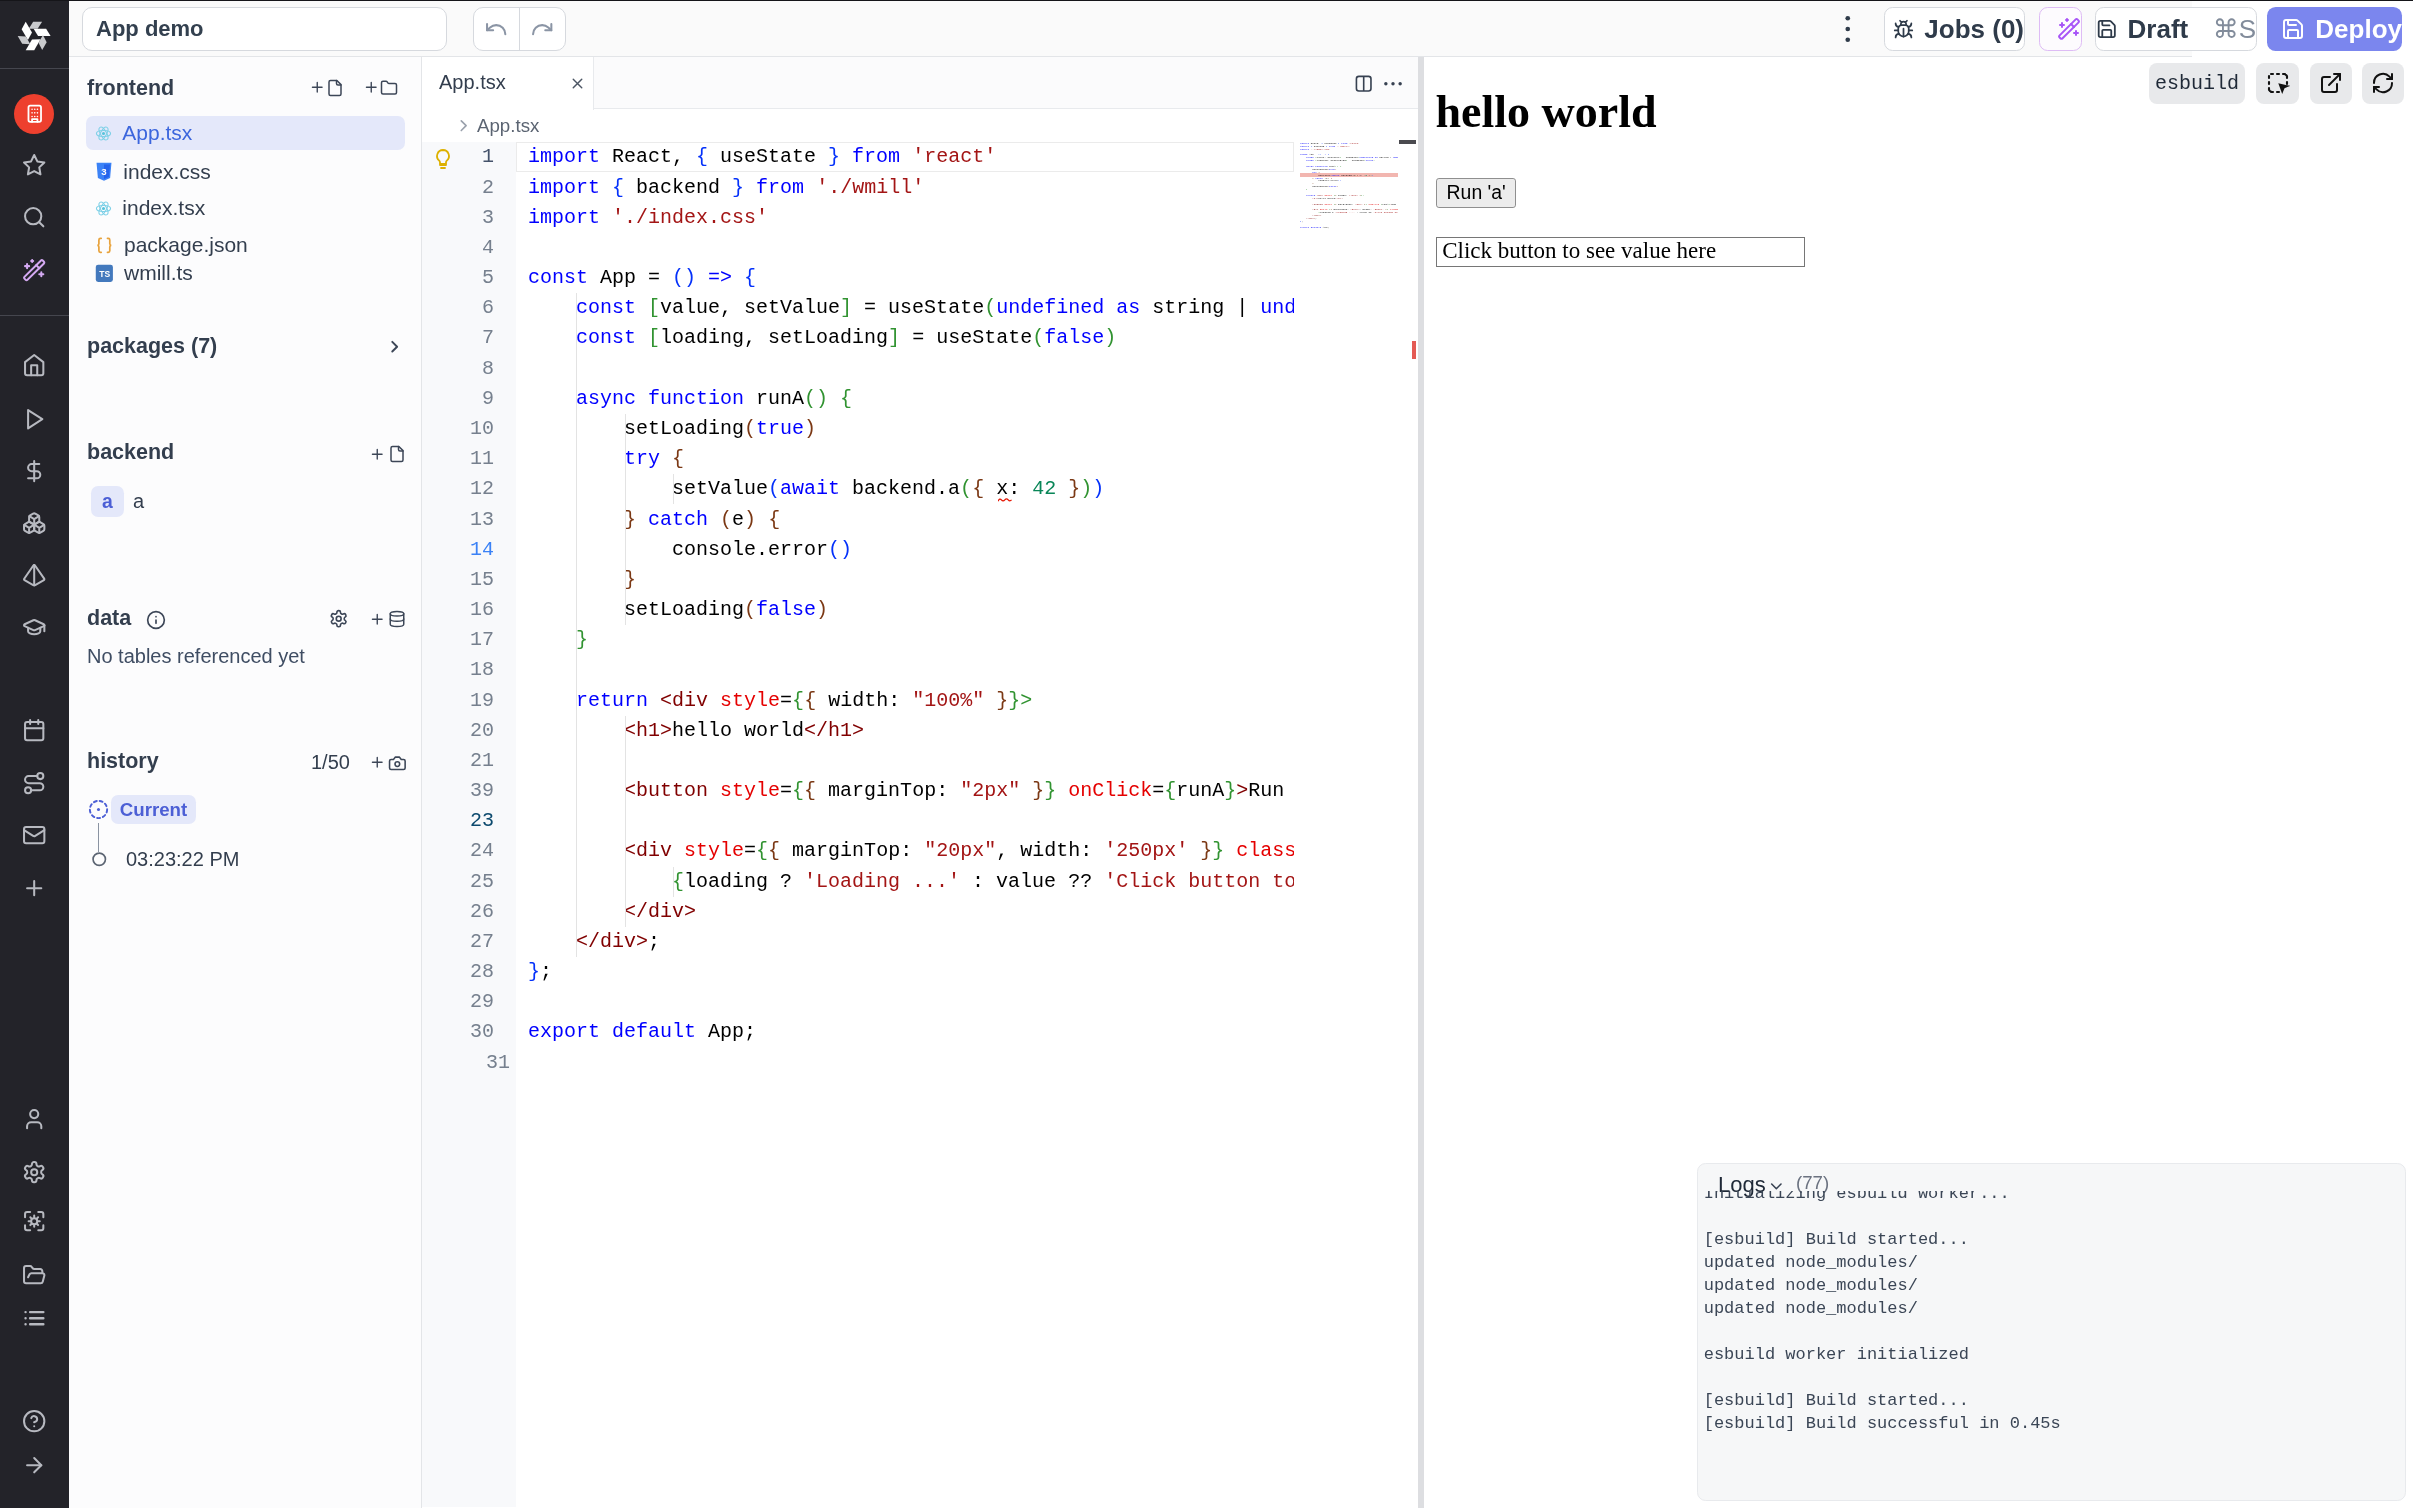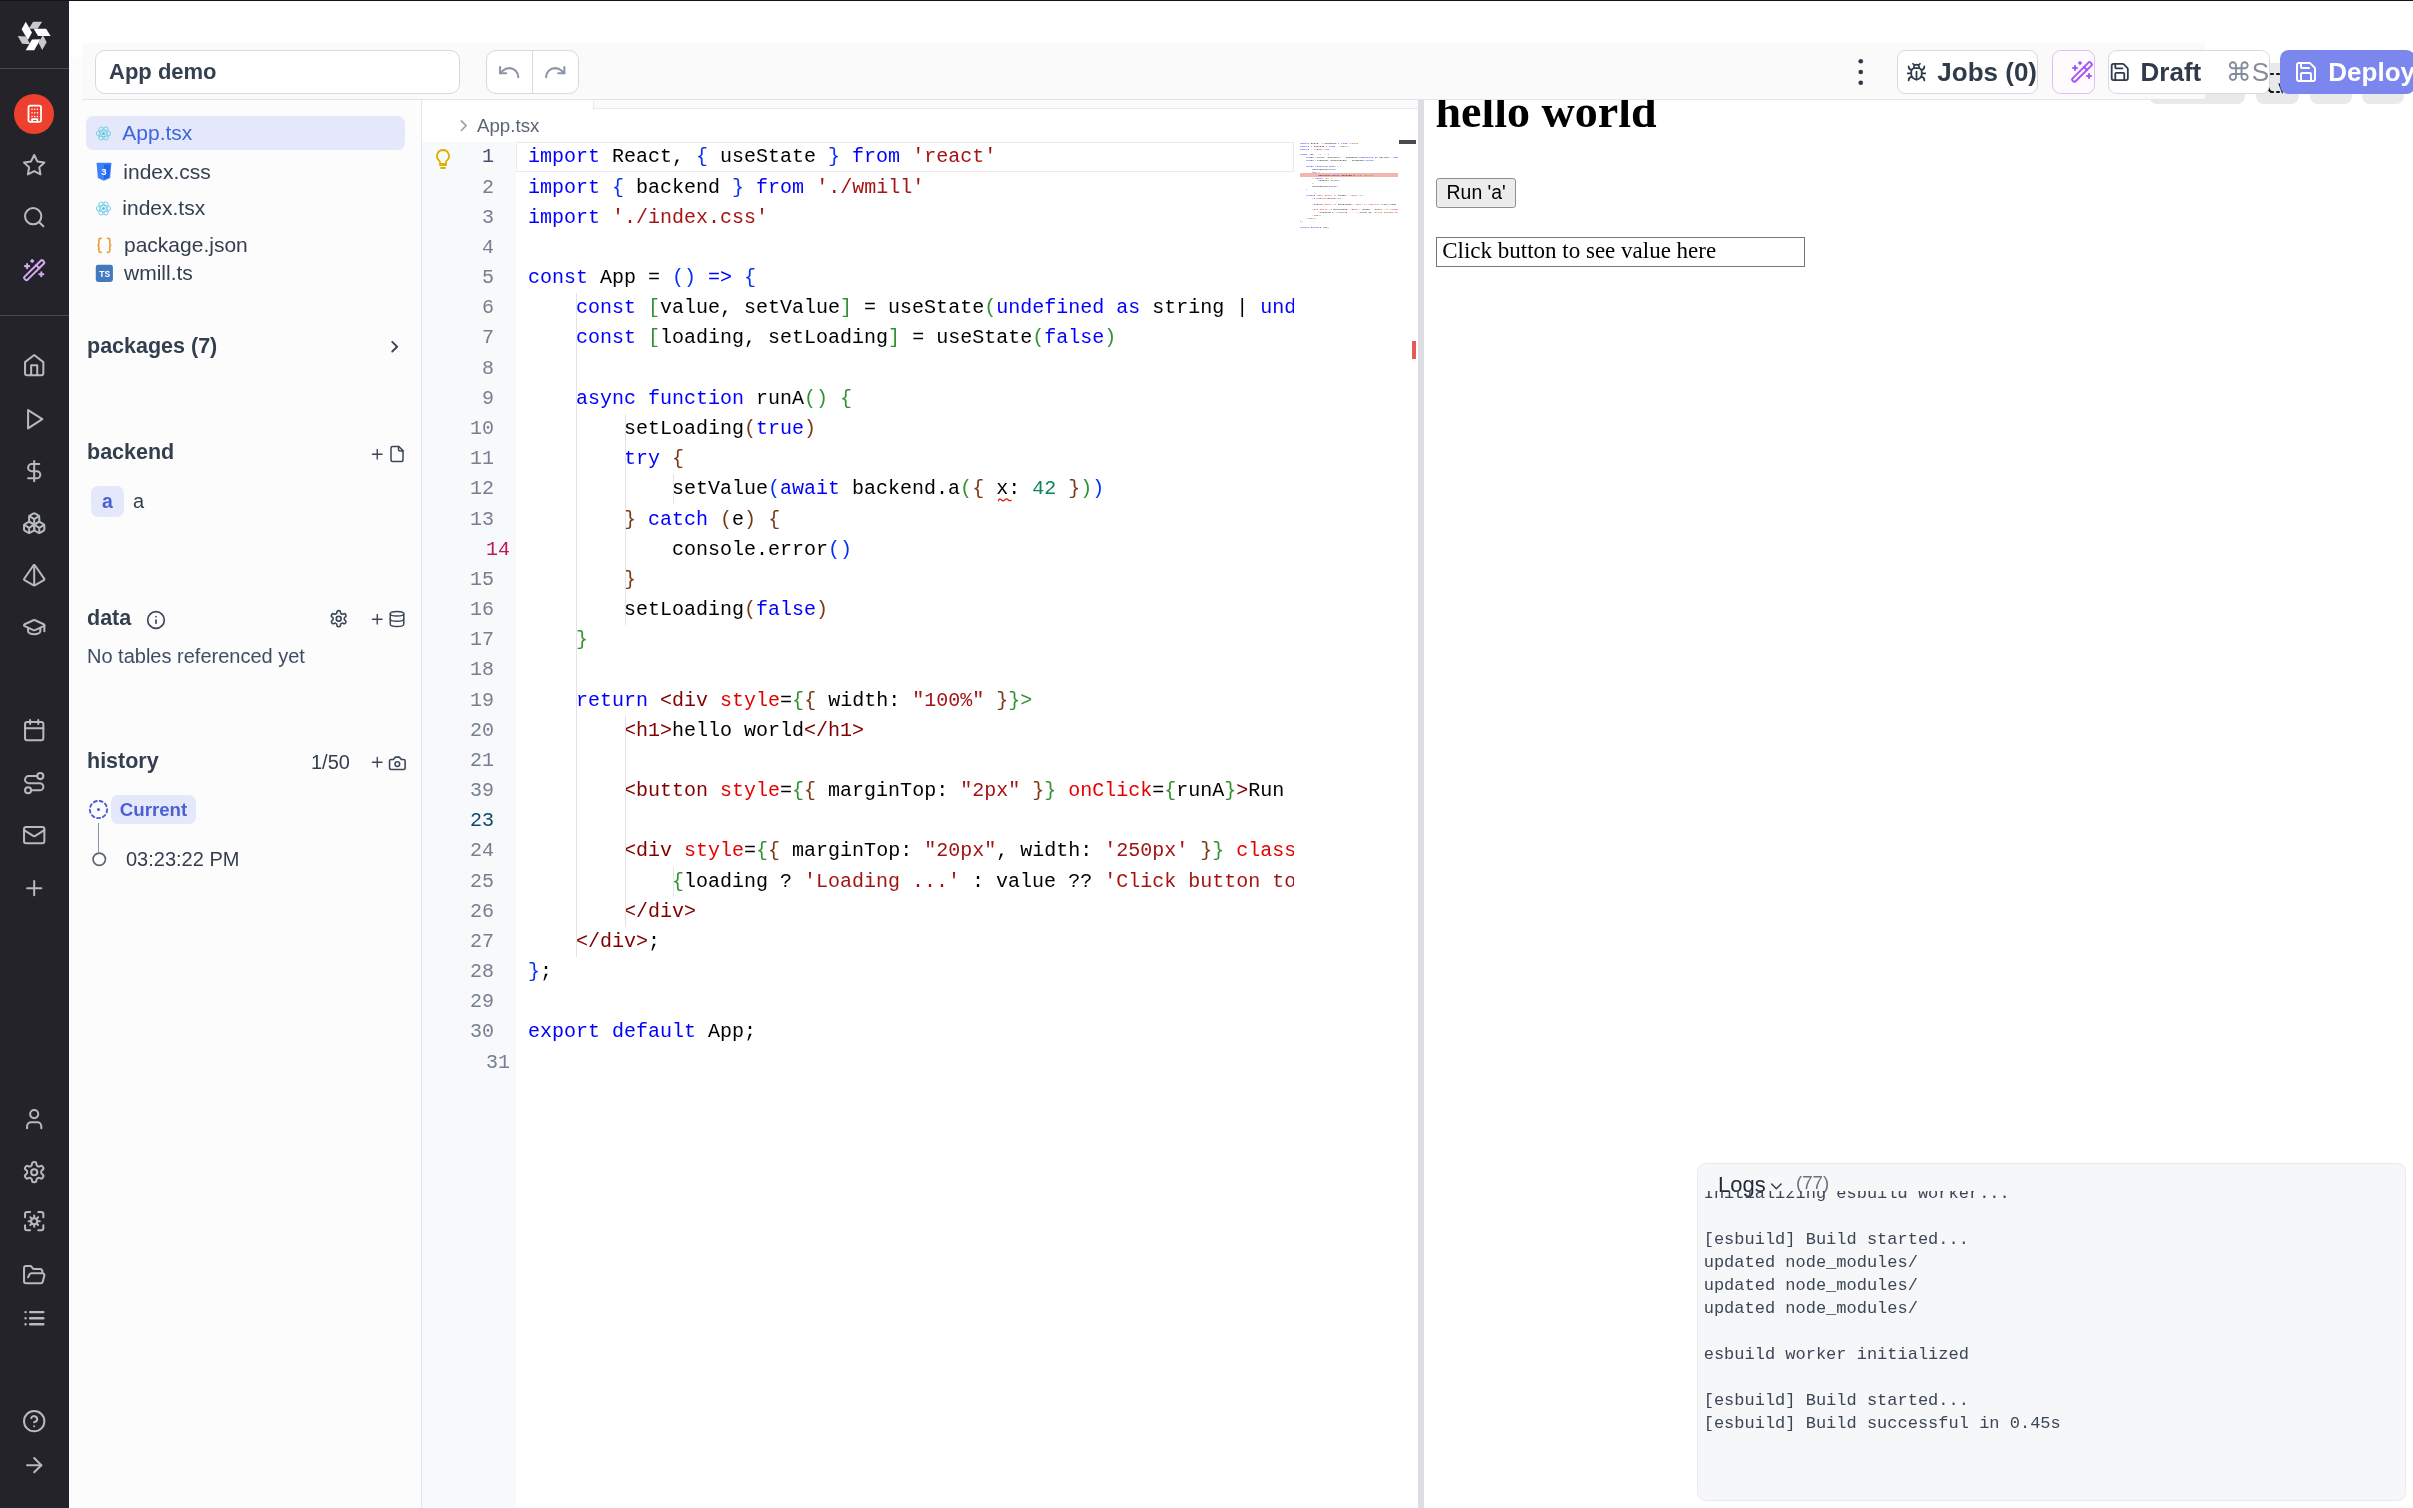--- a/index.html
+++ b/index.html
@@ -9,21 +9,21 @@
   svg { display:block; }
   .ic { stroke:#b7b9c0; stroke-width:2; fill:none; stroke-linecap:round; stroke-linejoin:round; }
   .ic2 { stroke:#3c4657; stroke-width:2; fill:none; stroke-linecap:round; stroke-linejoin:round; }
 
   
   #sidebar { left:0; top:0; width:69px; height:1508px; background:#232329; z-index:30; }
   .sic { position:absolute; left:22px; width:24.4px; height:24.4px; }
   .sdiv { position:absolute; left:0; width:69px; height:0.7px; background:#45464e; }
 
   
-  #topbar { left:82px; top:0; width:2123px; height:57px; background:#fafafa; border-bottom:1.4px solid #e3e5e8; z-index:20;margin-top:43px; }
+  #topbar { left:69px; top:0; width:2123px; height:57px; background:#fafafa; border-bottom:1.4px solid #e3e5e8; z-index:20; }
   #appname { position:absolute; left:13px; top:7.2px; width:365px; height:44px; background:#fff; border:1.4px solid #d6d9de; border-radius:10px; font-size:22px; font-weight:700; color:#33404f; line-height:41px; padding-left:13px; }
   #undoredo { position:absolute; left:404px; top:7.2px; width:93px; height:44px; background:#fff; border:1.4px solid #d6d9de; border-radius:10px; display:flex; }
   #undoredo .half { width:46px; height:100%; display:flex; align-items:center; justify-content:center; }
   #undoredo .half:first-child { border-right:1.4px solid #d6d9de; }
   .tbtn { position:absolute; top:7.2px; height:44px; border-radius:8.6px; background:#fff; border:1.4px solid #d6d9de; display:flex; align-items:center; justify-content:flex-end; gap:10px; font-size:26px; font-weight:600; color:#2f3b4a; }
 
   
   #lpanel { left:69px; top:57px; width:353px; height:1451px; background:#fcfcfd; border-right:1.4px solid #e3e5e8; z-index:10; }
   .sechead { position:absolute; font-size:21.5px; font-weight:700; color:#333e4e; }
   .fitem { position:absolute; left:17px; width:319px; height:34px; display:flex; align-items:center; gap:10px; font-size:21px; color:#333e4e; padding-left:9.3px; border-radius:7.2px; }
@@ -371,21 +371,21 @@
 <div class="lnum" style="left:0;top:176px;color:#76808e;">4</div>
 <div class="lnum" style="left:0;top:206px;color:#76808e;">5</div>
 <div class="lnum" style="left:0;top:236px;color:#76808e;">6</div>
 <div class="lnum" style="left:0;top:266px;color:#76808e;">7</div>
 <div class="lnum" style="left:0;top:297px;color:#76808e;">8</div>
 <div class="lnum" style="left:0;top:327px;color:#76808e;">9</div>
 <div class="lnum" style="left:0;top:357px;color:#76808e;">10</div>
 <div class="lnum" style="left:0;top:387px;color:#76808e;">11</div>
 <div class="lnum" style="left:0;top:417px;color:#76808e;">12</div>
 <div class="lnum" style="left:0;top:448px;color:#76808e;">13</div>
-<div class="lnum" style="left:16px;top:478px;color:#be185d;">14</div>
+<div class="lnum" style="left:0;top:478px;color:#3b82f6;">14</div>
 <div class="lnum" style="left:0;top:508px;color:#76808e;">15</div>
 <div class="lnum" style="left:0;top:538px;color:#76808e;">16</div>
 <div class="lnum" style="left:0;top:568px;color:#76808e;">17</div>
 <div class="lnum" style="left:0;top:598px;color:#76808e;">18</div>
 <div class="lnum" style="left:0;top:629px;color:#76808e;">19</div>
 <div class="lnum" style="left:0;top:659px;color:#76808e;">20</div>
 <div class="lnum" style="left:0;top:689px;color:#76808e;">21</div>
 <div class="lnum" style="left:0;top:719px;color:#76808e;">39</div>
 <div class="lnum" style="left:0;top:749px;color:#0c4a6e;">23</div>
 <div class="lnum" style="left:0;top:779px;color:#76808e;">24</div>

